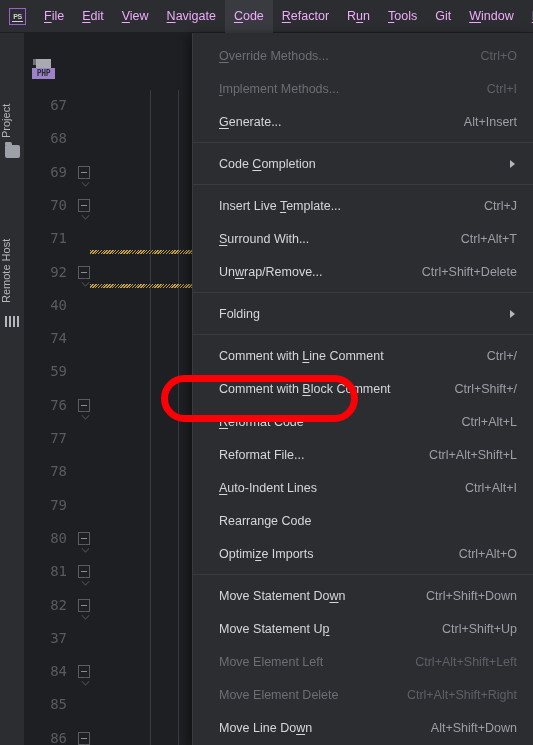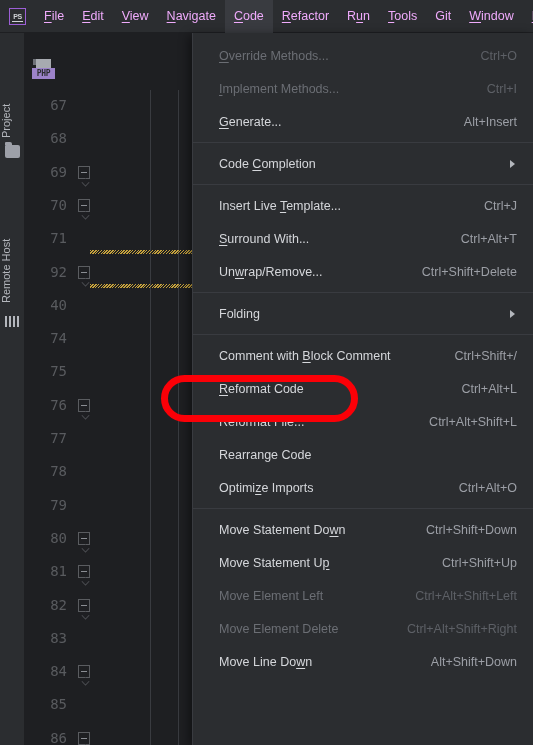--- a/index.html
+++ b/index.html
@@ -333,21 +333,21 @@
             <div class="lineno">92</div>
           </div>
           <div class="foldmark" style="top: 175.5px;"></div>
           <div class="row" style="top: 198.8px;">
             <div class="lineno">40</div>
           </div>
           <div class="row" style="top: 232.1px;">
             <div class="lineno">74</div>
           </div>
           <div class="row" style="top: 265.4px;">
-            <div class="lineno">75</div>
+            <div class="lineno">59</div>
           </div>
           <div class="row" style="top: 298.7px;">
             <div class="lineno">76</div>
           </div>
           <div class="foldmark" style="top: 308.7px;"></div>
           <div class="row" style="top: 332px;">
             <div class="lineno">77</div>
           </div>
           <div class="row" style="top: 365.3px;">
             <div class="lineno">78</div>
@@ -361,21 +361,21 @@
           <div class="foldmark" style="top: 441.9px;"></div>
           <div class="row" style="top: 465.2px;">
             <div class="lineno">81</div>
           </div>
           <div class="foldmark" style="top: 475.2px;"></div>
           <div class="row" style="top: 498.5px;">
             <div class="lineno">82</div>
           </div>
           <div class="foldmark" style="top: 508.5px;"></div>
           <div class="row" style="top: 531.8px;">
-            <div class="lineno">83</div>
+            <div class="lineno">37</div>
           </div>
           <div class="row" style="top: 565.1px;">
             <div class="lineno">84</div>
           </div>
           <div class="foldmark" style="top: 575.1px;"></div>
           <div class="row" style="top: 598.4px;">
             <div class="lineno">85</div>
           </div>
           <div class="row" style="top: 631.7px;">
             <div class="lineno">86</div>
@@ -440,33 +440,43 @@
         <span class="accel">Ctrl+Shift+Delete</span>
       </div>
       <div class="sep"></div>
       <div class="mi">
         <span class="label">Folding</span>
         <span class="spacer"></span>
         <span class="arrow"></span>
       </div>
       <div class="sep"></div>
       <div class="mi">
+        <span class="label">Comment with <u>L</u>ine Comment</span>
+        <span class="spacer"></span>
+        <span class="accel">Ctrl+/</span>
+      </div>
+      <div class="mi">
         <span class="label">Comment with <u>B</u>lock Comment</span>
         <span class="spacer"></span>
         <span class="accel">Ctrl+Shift+/</span>
       </div>
       <div class="mi">
         <span class="label"><u>R</u>eformat Code</span>
         <span class="spacer"></span>
         <span class="accel">Ctrl+Alt+L</span>
       </div>
       <div class="mi">
         <span class="label">Reformat File...</span>
         <span class="spacer"></span>
         <span class="accel">Ctrl+Alt+Shift+L</span>
+      </div>
+      <div class="mi">
+        <span class="label"><u>A</u>uto-Indent Lines</span>
+        <span class="spacer"></span>
+        <span class="accel">Ctrl+Alt+I</span>
       </div>
       <div class="mi">
         <span class="label">Rearrange Code</span>
         <span class="spacer"></span>
       </div>
       <div class="mi">
         <span class="label">Optimi<u>z</u>e Imports</span>
         <span class="spacer"></span>
         <span class="accel">Ctrl+Alt+O</span>
       </div>

